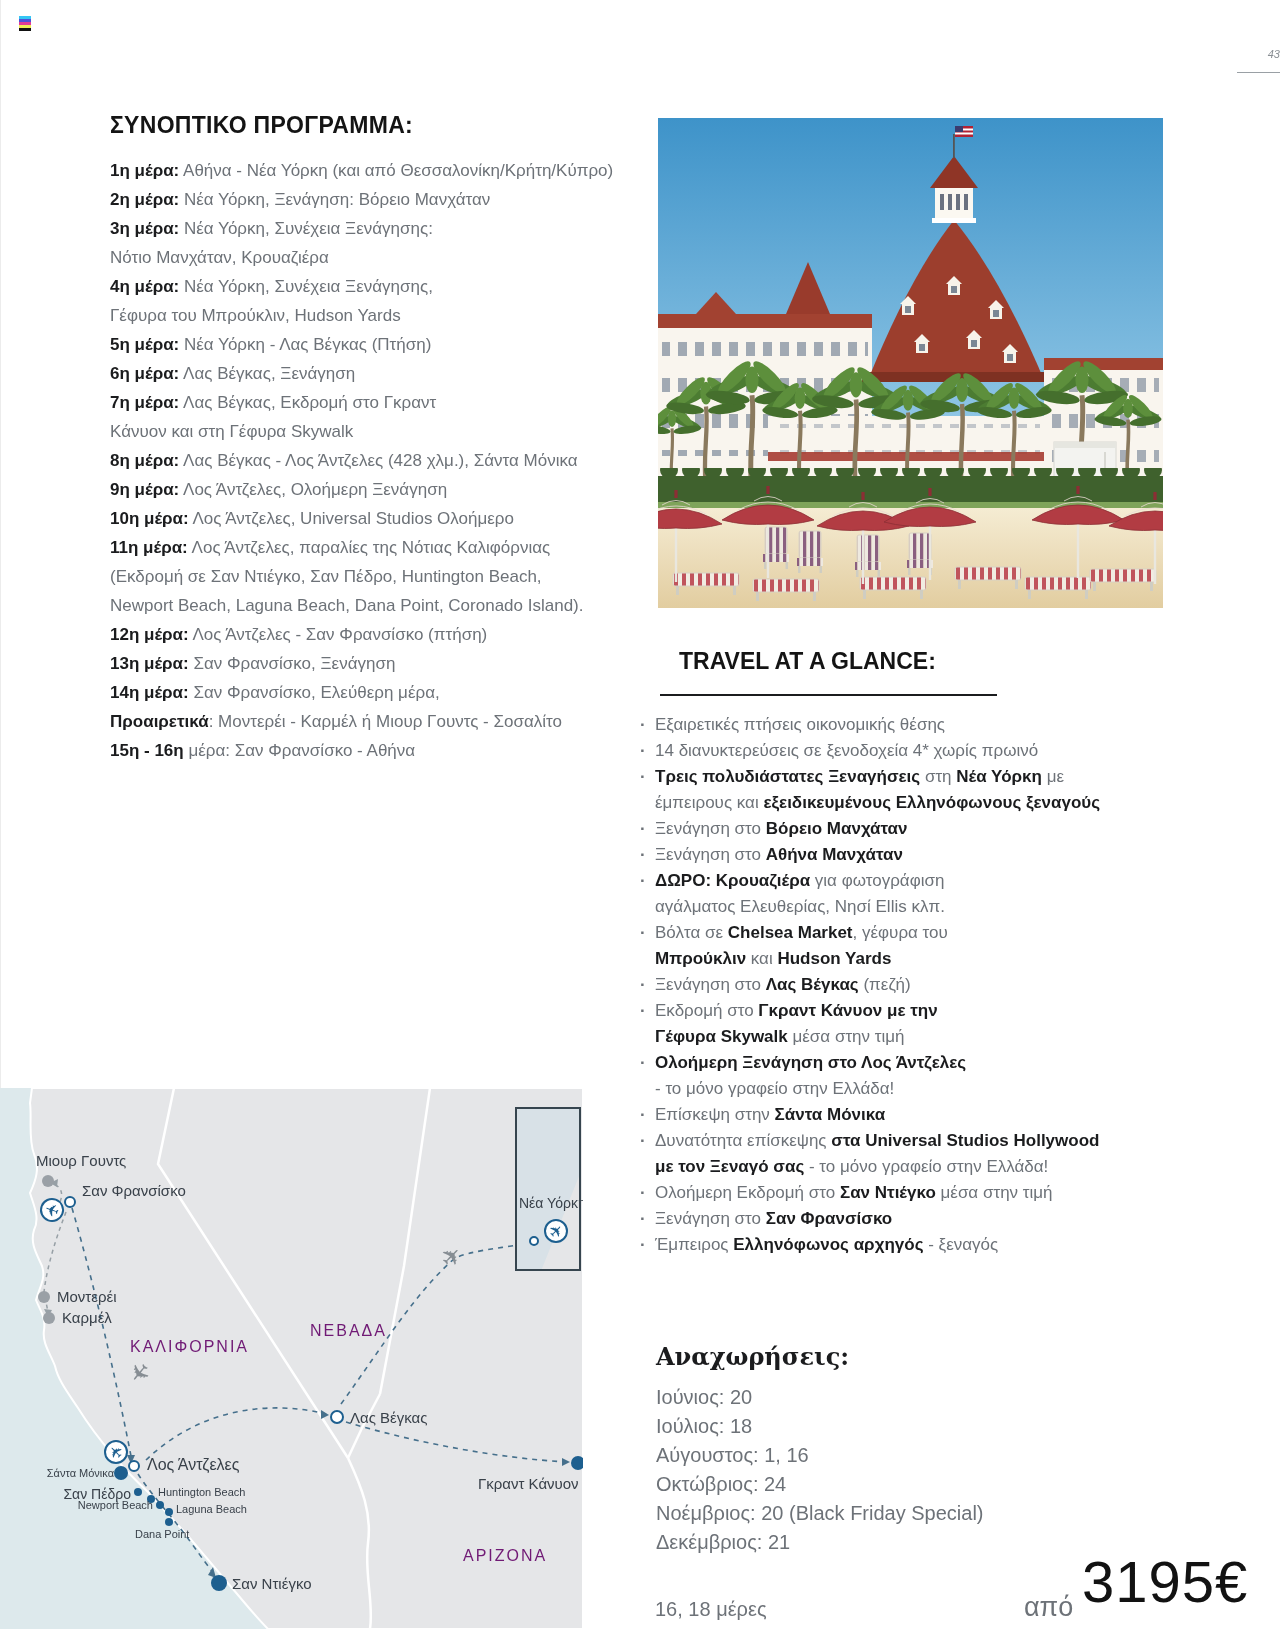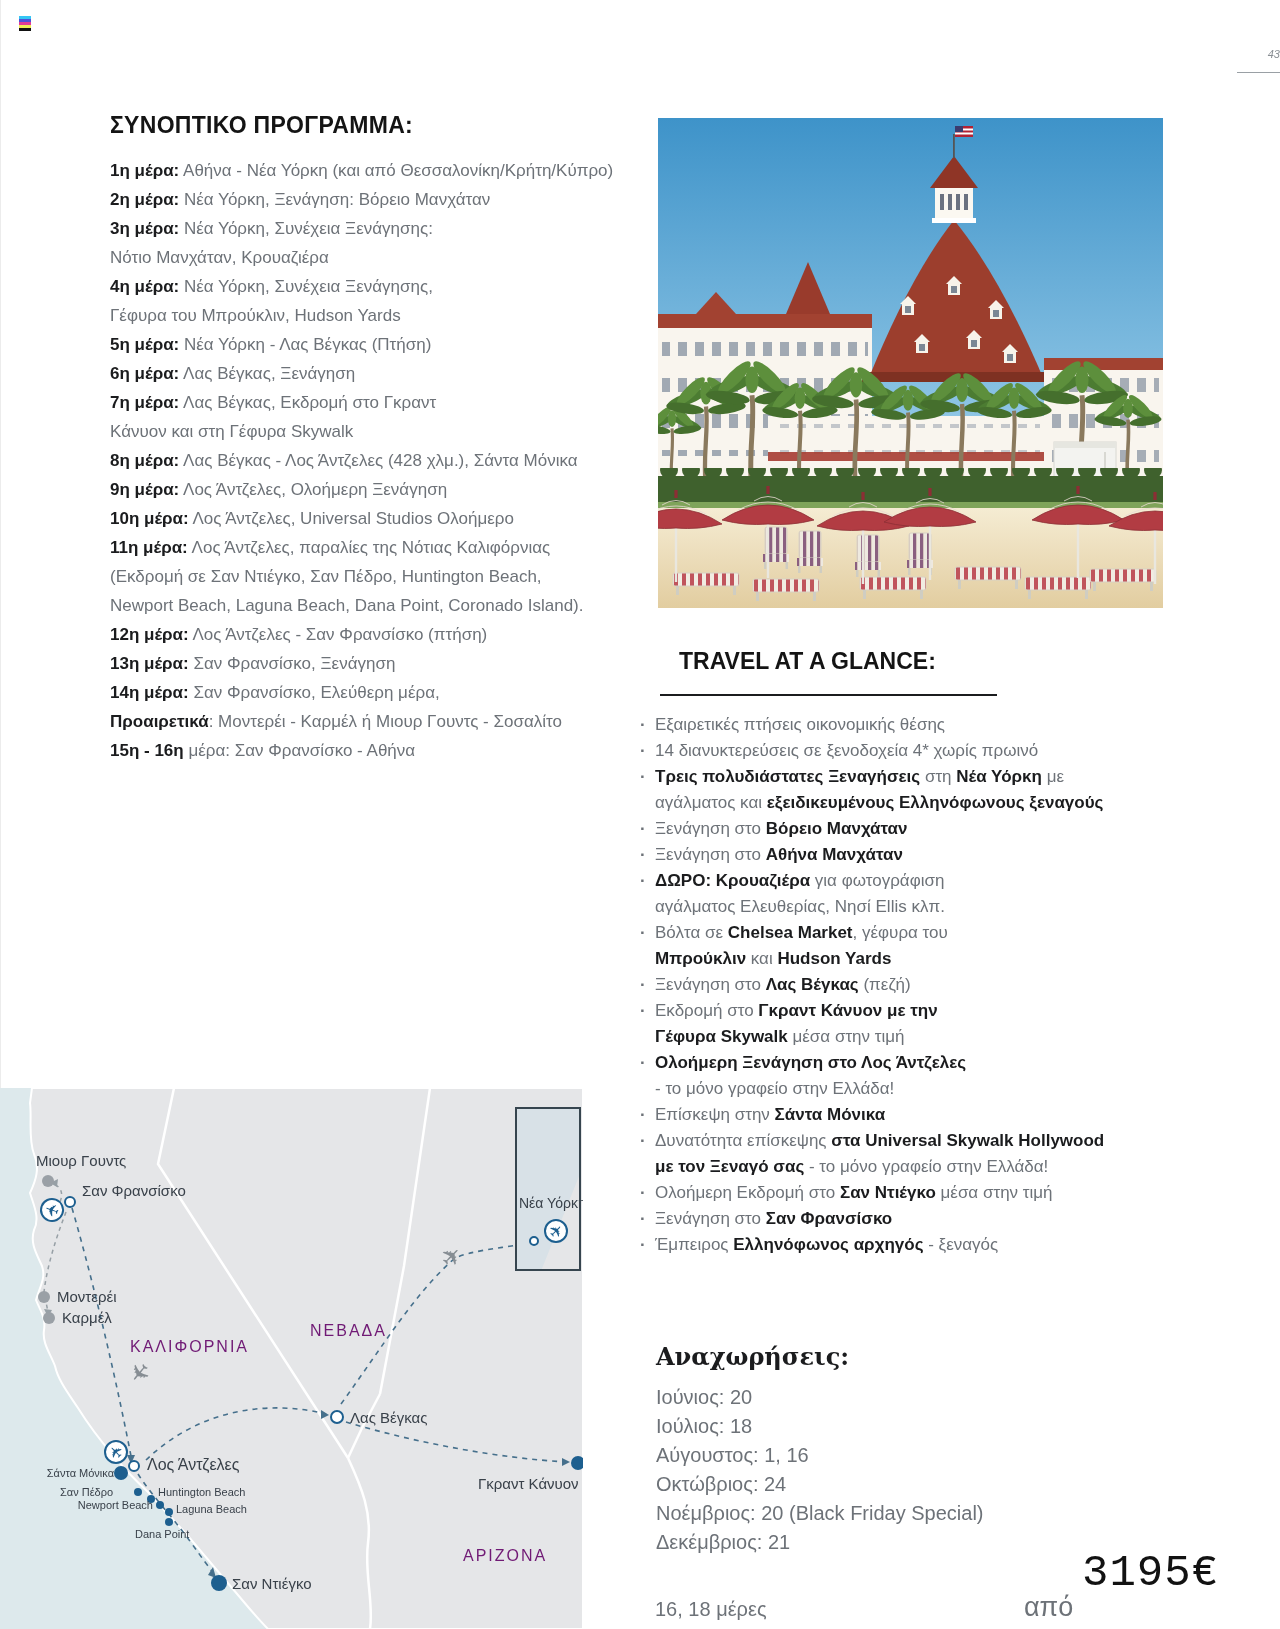--- a/index.html
+++ b/index.html
@@ -29,21 +29,21 @@
   .bl-row{position:relative;height:26px;line-height:26px;font-size:17px;color:#6d7278;padding-left:17px;white-space:nowrap;}
   .bl-dot{position:absolute;left:2px;top:0;color:#6d7278;font-weight:bold;}
   
   #departures{left:656px;top:1342px;width:500px;}
   #dep-title{font-family:"DejaVu Serif",serif;font-weight:bold;font-size:24px;color:#1b1c1e;}
   #dep-items{margin-top:12px;}
   .dep-line{height:29px;line-height:29px;font-size:20px;color:#6d7278;}
   
   #duration{left:655px;top:1598px;font-size:20px;color:#6d7278;}
   #from-label{left:1024px;top:1592px;font-size:27px;color:#6d7278;}
-  #price{left:1082px;top:1548px;font-family:Liberation Mono, monospace;font-size:44px;color:#121212;letter-spacing:1px;text-align:right;}
+  #price{left:1082px;top:1548px;font-family:Liberation Sans, sans-serif;font-size:58px;color:#121212;letter-spacing:1px;text-align:right;}
   
   #map{left:0;top:1088px;width:583px;height:541px;background:#dde9ec;overflow:hidden;}
   #map svg.base{position:absolute;left:0;top:0;}
   #inset{position:absolute;left:515px;top:19px;width:66px;height:164px;background:#d8e1e7;
          border:2px solid #36454f;box-sizing:border-box;}
   #inset .wedge{position:absolute;right:0;bottom:0;width:100%;height:100%;
         clip-path:polygon(100% 42%,40% 100%,100% 100%);background:#e5e6e8;}
   .mk{position:absolute;}
   .mk-dot{background:#1d5f8f;border-radius:50%;}
   .mk-gdot{background:#9aa0a6;border-radius:50%;}
@@ -242,34 +242,34 @@
     </svg>
   </div>
 
   <div id="glance" class="abs">
     <div id="glance-title">TRAVEL AT A GLANCE:</div>
     <div id="glance-rule"></div>
     <div id="bullets">
         <div class="bl-row"><span class="bl-dot">·</span><span>Εξαιρετικές πτήσεις οικονομικής θέσης</span></div>
         <div class="bl-row"><span class="bl-dot">·</span><span>14 διανυκτερεύσεις σε ξενοδοχεία 4* χωρίς πρωινό</span></div>
         <div class="bl-row"><span class="bl-dot">·</span><span class="b">Τρεις πολυδιάστατες Ξεναγήσεις</span><span> στη </span><span class="b">Νέα Υόρκη</span><span> με</span></div>
-        <div class="bl-row"><span>αγάλματος και </span><span class="b">εξειδικευμένους Ελληνόφωνους ξεναγούς</span></div>
+        <div class="bl-row"><span>έμπειρους και </span><span class="b">εξειδικευμένους Ελληνόφωνους ξεναγούς</span></div>
         <div class="bl-row"><span class="bl-dot">·</span><span>Ξενάγηση στο </span><span class="b">Βόρειο Μανχάταν</span></div>
         <div class="bl-row"><span class="bl-dot">·</span><span>Ξενάγηση στο </span><span class="b">Αθήνα Μανχάταν</span></div>
         <div class="bl-row"><span class="bl-dot">·</span><span class="b">ΔΩΡΟ: Κρουαζιέρα</span><span> για φωτογράφιση</span></div>
         <div class="bl-row"><span>αγάλματος Ελευθερίας, Νησί Ellis κλπ.</span></div>
         <div class="bl-row"><span class="bl-dot">·</span><span>Βόλτα σε </span><span class="b">Chelsea Market</span><span>, γέφυρα του</span></div>
         <div class="bl-row"><span class="b">Μπρούκλιν</span><span> και </span><span class="b">Hudson Yards</span></div>
         <div class="bl-row"><span class="bl-dot">·</span><span>Ξενάγηση στο </span><span class="b">Λας Βέγκας</span><span> (πεζή)</span></div>
         <div class="bl-row"><span class="bl-dot">·</span><span>Εκδρομή στο </span><span class="b">Γκραντ Κάνυον με την</span></div>
         <div class="bl-row"><span class="b">Γέφυρα Skywalk</span><span> μέσα στην τιμή</span></div>
         <div class="bl-row"><span class="bl-dot">·</span><span class="b">Ολοήμερη Ξενάγηση στο Λος Άντζελες</span></div>
         <div class="bl-row"><span>- το μόνο γραφείο στην Ελλάδα!</span></div>
         <div class="bl-row"><span class="bl-dot">·</span><span>Επίσκεψη στην </span><span class="b">Σάντα Μόνικα</span></div>
-        <div class="bl-row"><span class="bl-dot">·</span><span>Δυνατότητα επίσκεψης </span><span class="b">στα Universal Skywalk Hollywood</span></div>
+        <div class="bl-row"><span class="bl-dot">·</span><span>Δυνατότητα επίσκεψης </span><span class="b">στα Universal Studios Hollywood</span></div>
         <div class="bl-row"><span class="b">με τον Ξεναγό σας</span><span> - το μόνο γραφείο στην Ελλάδα!</span></div>
         <div class="bl-row"><span class="bl-dot">·</span><span>Ολοήμερη Εκδρομή στο </span><span class="b">Σαν Ντιέγκο</span><span> μέσα στην τιμή</span></div>
         <div class="bl-row"><span class="bl-dot">·</span><span>Ξενάγηση στο </span><span class="b">Σαν Φρανσίσκο</span></div>
         <div class="bl-row"><span class="bl-dot">·</span><span>Έμπειρος </span><span class="b">Ελληνόφωνος αρχηγός</span><span> - ξεναγός</span></div>
       </div>
   </div>
 
   <div id="departures" class="abs">
     <div id="dep-title">Αναχωρήσεις:</div>
     <div id="dep-items">
@@ -356,21 +356,21 @@
         <div class="lbl" style="left: 36px; top: 64px; font-size: 15px;">Μιουρ Γουντς</div>
         <div class="lbl" style="left: 82px; top: 94px; font-size: 15px;">Σαν Φρανσίσκο</div>
         <div class="lbl" style="left: 57px; top: 200px; font-size: 15px;">Μοντερέι</div>
         <div class="lbl" style="left: 62px; top: 221px; font-size: 15px;">Καρμέλ</div>
         <div class="lbl lbl-state" style="left: 130px; top: 250px; font-size: 16px;">ΚΑΛΙΦΟΡΝΙΑ</div>
         <div class="lbl lbl-state" style="left: 310px; top: 234px; font-size: 16px;">ΝΕΒΑΔΑ</div>
         <div class="lbl lbl-state" style="left: 463px; top: 459px; font-size: 16px;">ΑΡΙΖΟΝΑ</div>
         <div class="lbl" style="left: 350px; top: 321px; font-size: 15px;">Λας Βέγκας</div>
         <div class="lbl" style="left: 147px; top: 368px; font-size: 16px;">Λος Άντζελες</div>
         <div class="lbl" style="left: 28px; top: 379px; font-size: 11px; width: 86px; text-align: right;">Σάντα Μόνικα</div>
-        <div class="lbl" style="left: 60px; top: 398px; font-size: 11px; width: 71px; text-align: left;">Σαν Πέδρο</div>
+        <div class="lbl" style="left: 60px; top: 398px; font-size: 14px; width: 71px; text-align: right;">Σαν Πέδρο</div>
         <div class="lbl" style="left: 158px; top: 398px; font-size: 11px;">Huntington Beach</div>
         <div class="lbl" style="left: 66px; top: 411px; font-size: 11px; width: 87px; text-align: right;">Newport Beach</div>
         <div class="lbl" style="left: 176px; top: 415px; font-size: 11px;">Laguna Beach</div>
         <div class="lbl" style="left: 135px; top: 440px; font-size: 11px;">Dana Point</div>
         <div class="lbl" style="left: 232px; top: 487px; font-size: 15px;">Σαν Ντιέγκο</div>
         <div class="lbl" style="left: 478px; top: 387px; font-size: 15px; width: 92px; text-align: right;">Γκραντ Κάνυον</div>
         <div class="lbl" style="left: 519px; top: 107px; font-size: 14px; width: 60px; text-align: right;">Νέα Υόρκη</div>
       </div>
   </div>
 

